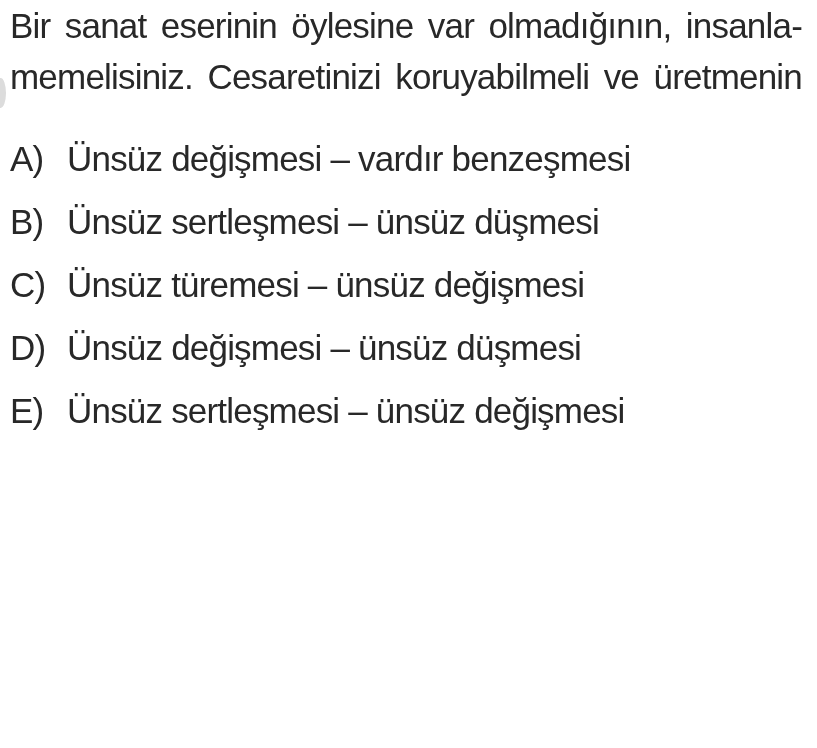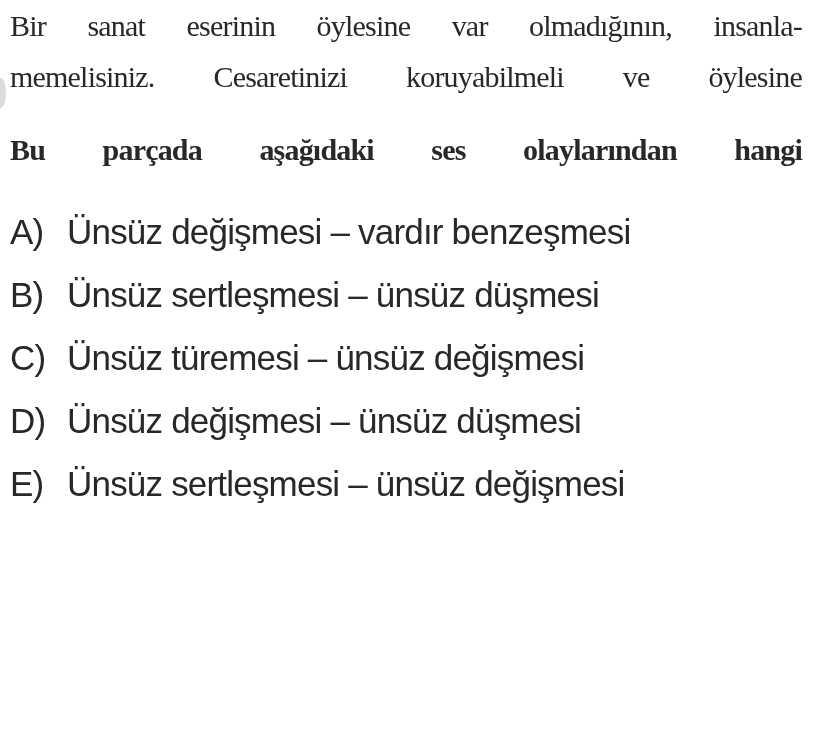--- a/index.html
+++ b/index.html
@@ -23,25 +23,24 @@
     position: absolute;
     left: -3px;
     top: 78px;
     width: 9px;
     height: 30px;
     background: #dcdcdc;
     border-radius: 0 60% 60% 0 / 0 50% 50% 0;
   }
   .passage { margin-top: 0; }
   .line {
-    font-size: 30px;
+    font-size: 35px;
     line-height: 51px;
     letter-spacing: -0.8px;
     white-space: nowrap;
-    font-family: Liberation Serif, serif;
   }
   .line.just {
     white-space: normal;
     text-align: justify;
     text-align-last: justify;
   }
   .question {
     margin-top: 22px;
     font-weight: bold;
   }
@@ -65,25 +64,24 @@
 </style>
 </head>
 <body>
 
 <div class="page">
 
   <div class="edge-artifact"></div>
 
   <div class="passage">
     <div class="line just">Bir sanat eserinin öylesine var olmadığının, insanla-</div>
-    <div class="line just">memelisiniz. Cesaretinizi koruyabilmeli ve öylesine</div>
+    <div class="line just">memelisiniz. Cesaretinizi koruyabilmeli ve üretmenin</div>
   </div>
 
   <div class="question">
-    <div class="line just">Bu parçada aşağıdaki ses olaylarından hangi</div>
   </div>
 
   <div class="options">
     <div class="option">
       <span class="letter">A)</span>
       <span class="text">Ünsüz değişmesi – vardır benzeşmesi</span>
     </div>
     <div class="option">
       <span class="letter">B)</span>
       <span class="text">Ünsüz sertleşmesi – ünsüz düşmesi</span>

